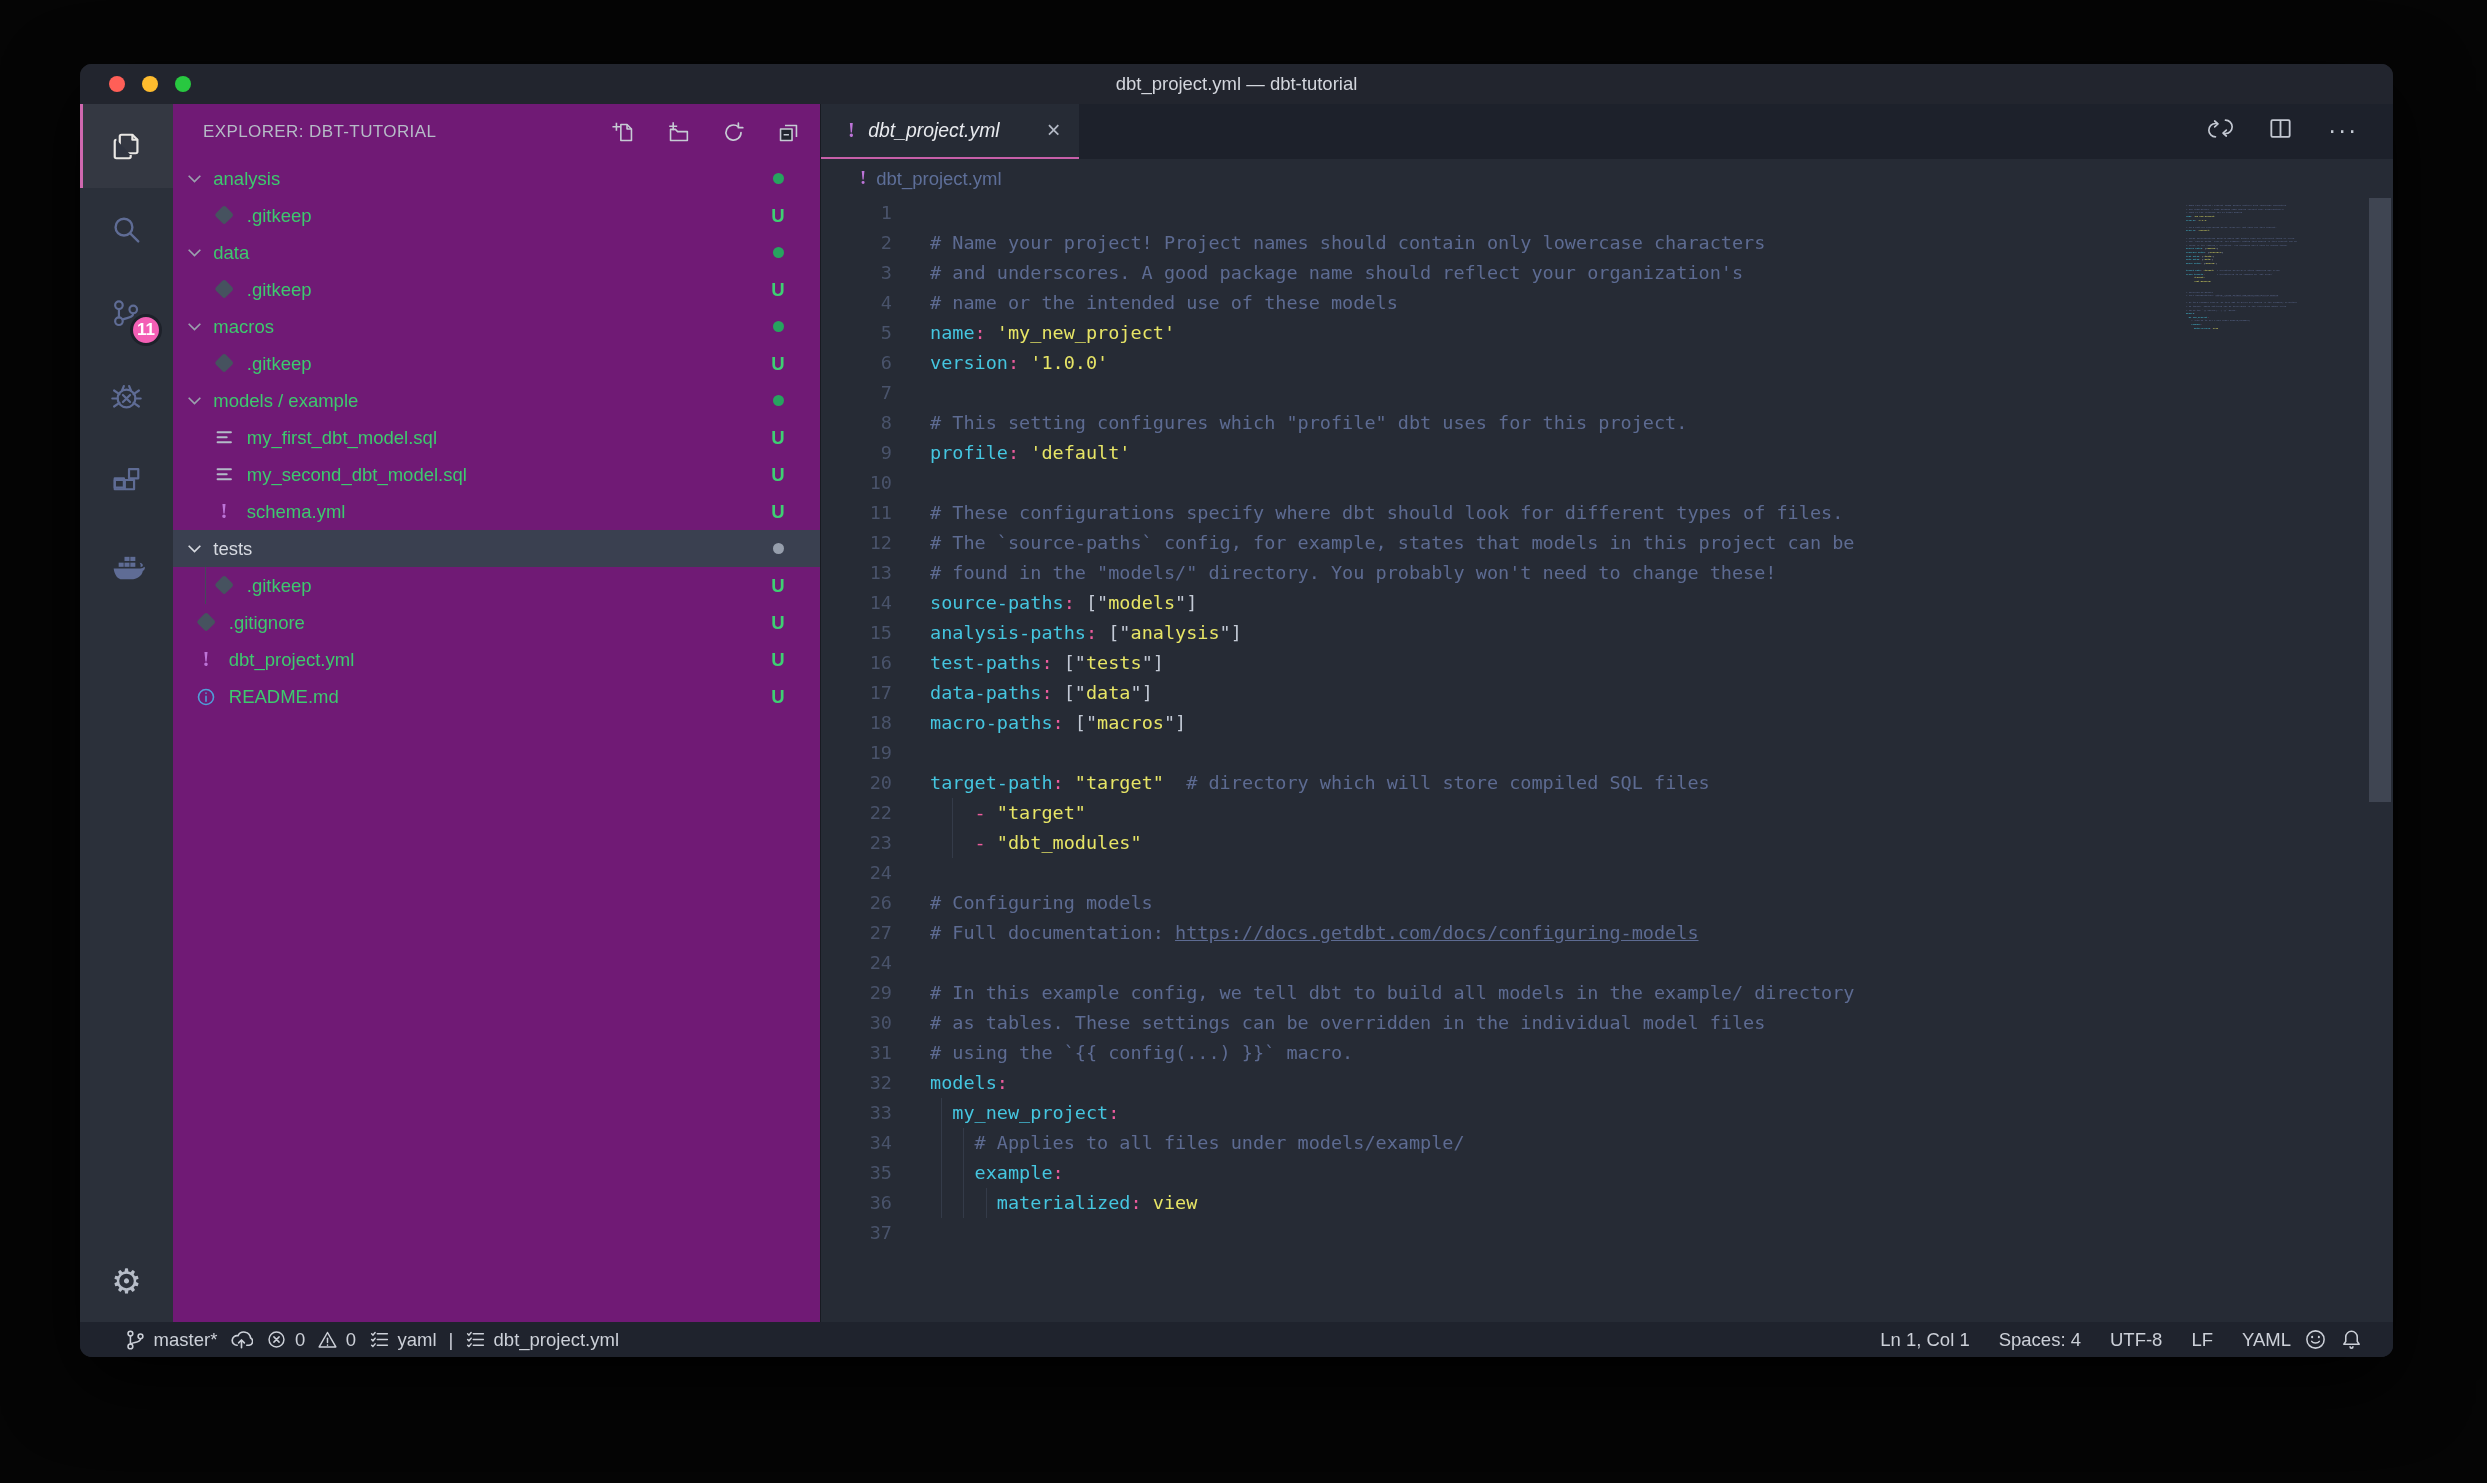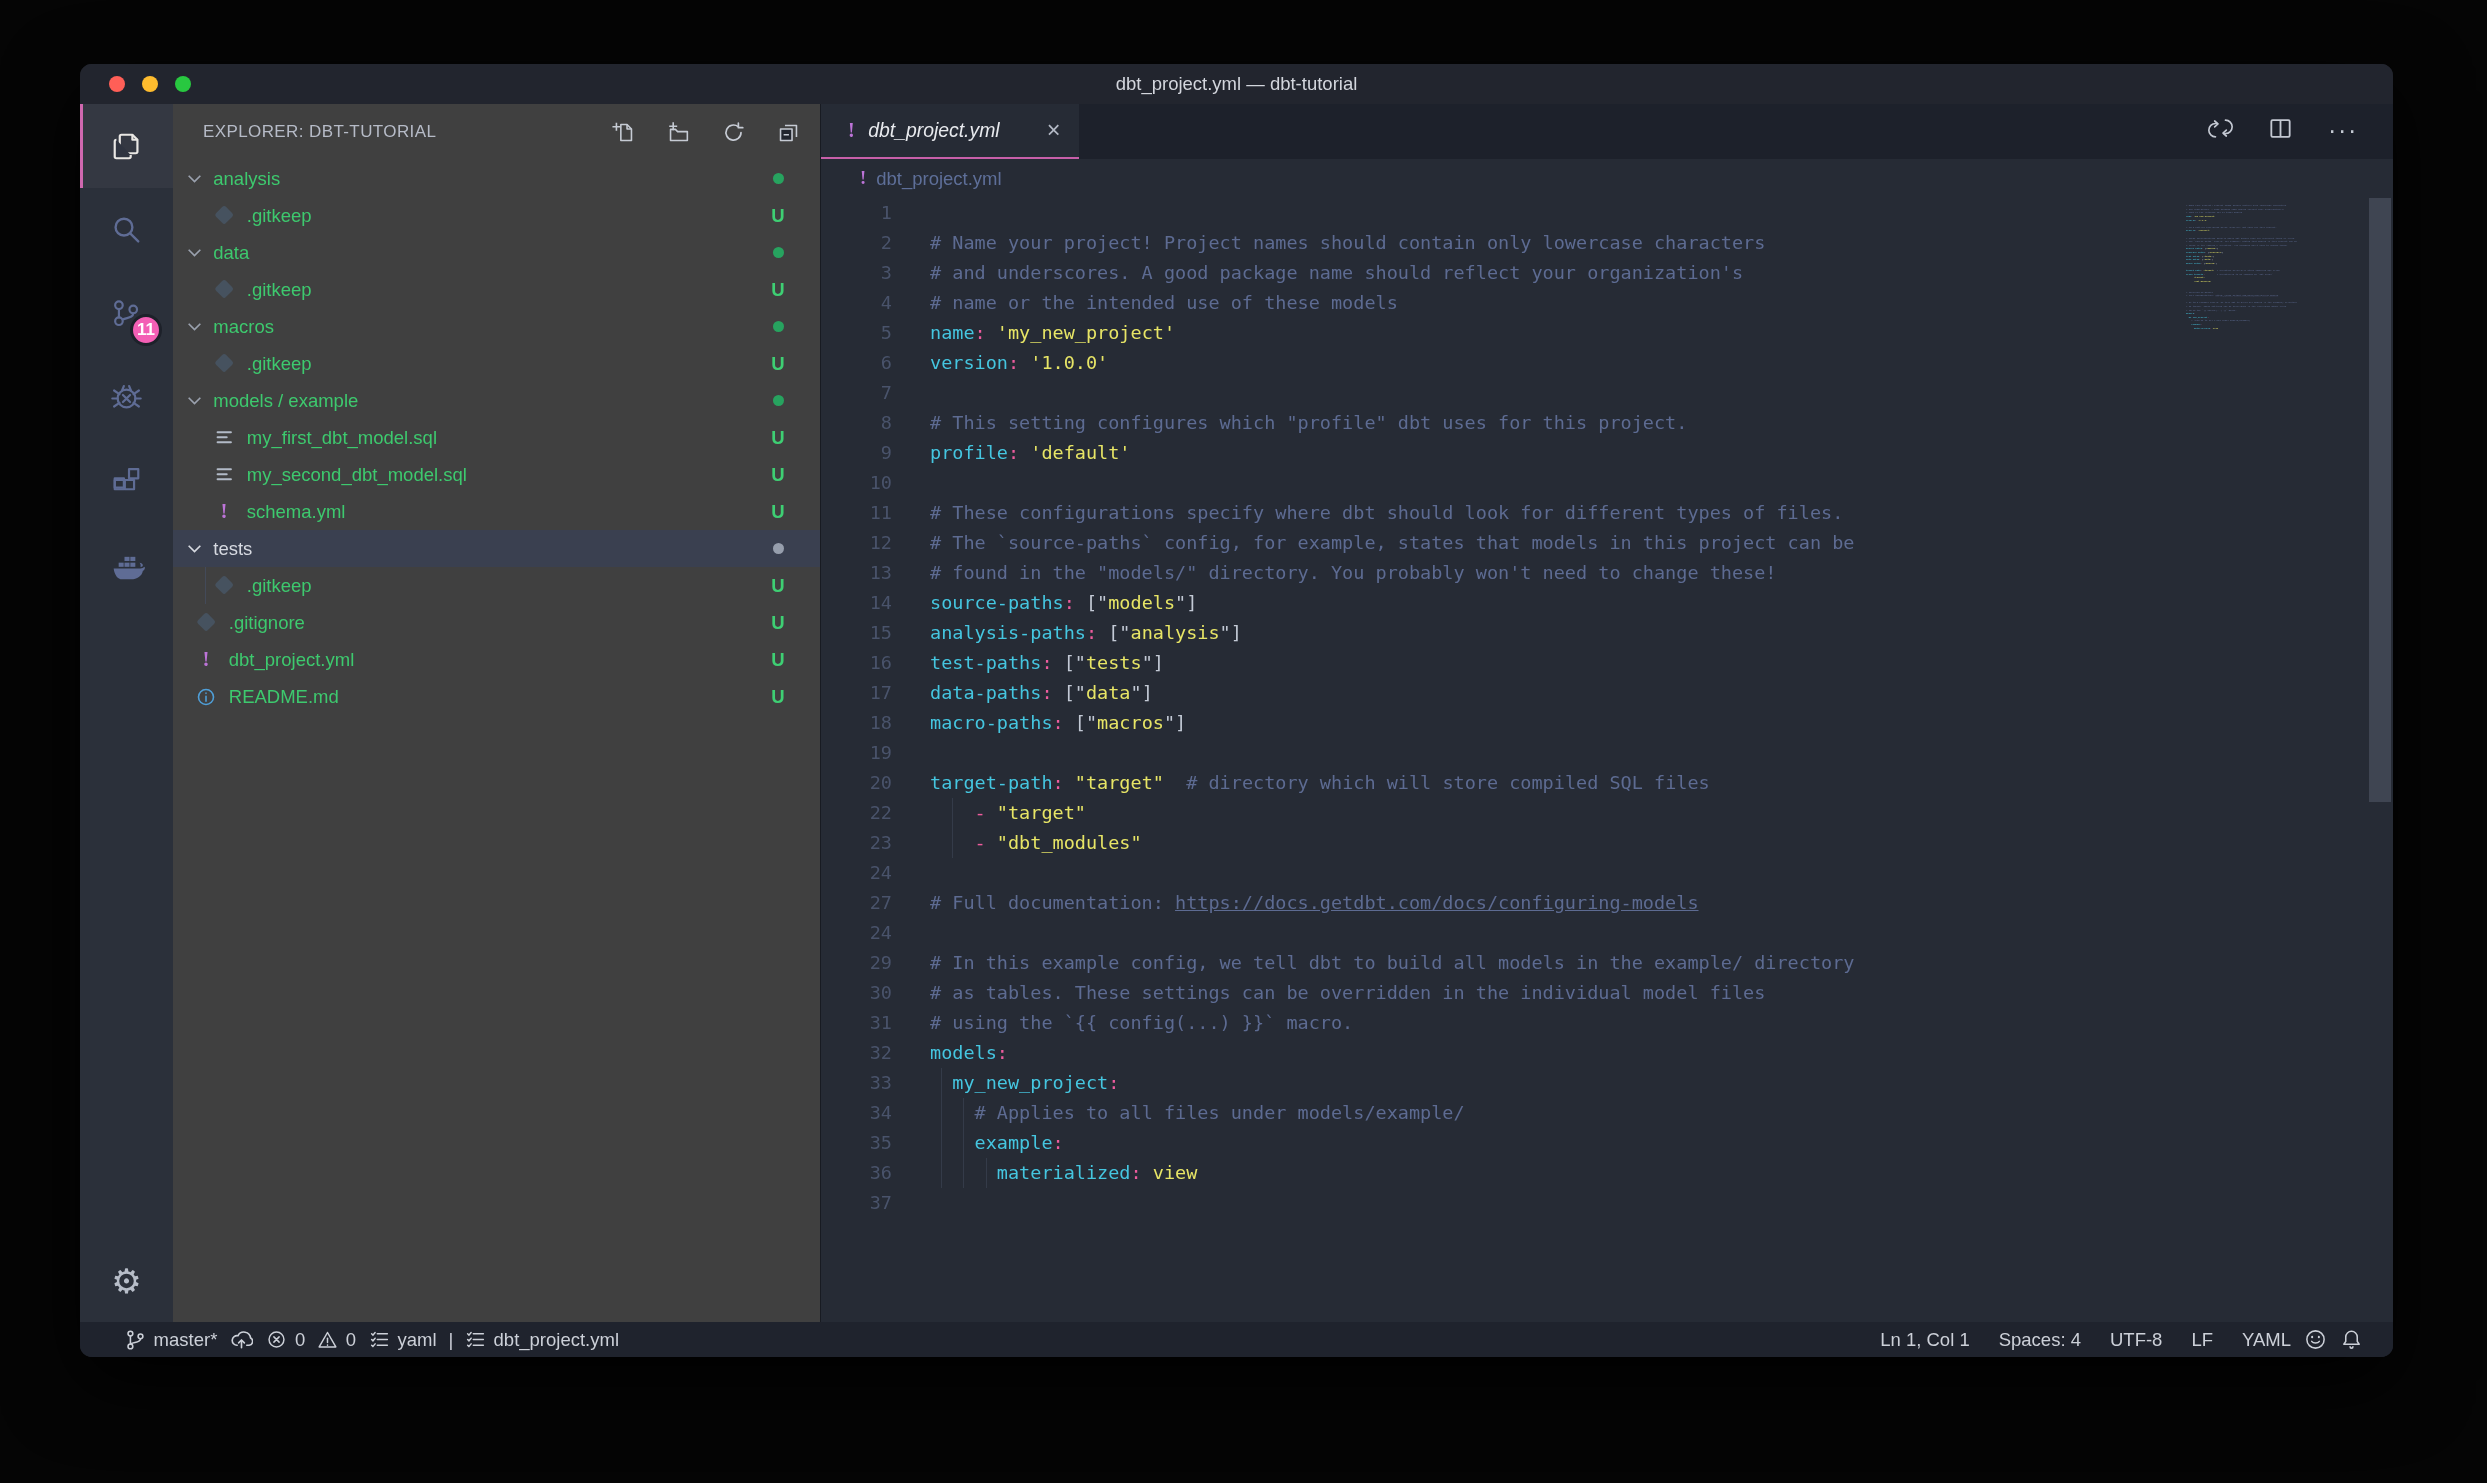--- a/index.html
+++ b/index.html
@@ -27,21 +27,21 @@
   .ab-item { height:84px; display:flex; align-items:center; justify-content:center; position:relative; color:#5f6c95; }
   .ab-item.active { color:#e9e7e4; background:rgba(255,255,255,.045); }
   .ab-item.active::before { content:""; position:absolute; left:0; top:0; bottom:0; width:3.4px; background:#cf68af; }
   .ab-item svg { display:block; }
   .ab-badge { position:absolute; right:11px; bottom:10px; min-width:32px; height:32px; border-radius:50%;
     background:#f35fb5; border:3.4px solid #1d212a; color:#fff; font-size:17px; font-weight:bold;
     display:flex; align-items:center; justify-content:center; }
   .ab-bottom { position:absolute; bottom:23.6px; left:0; width:100%; display:flex; justify-content:center; color:#b7bdc8; }
 
   
-  .sidebar { width:648px; flex:none; background:#404040; border-right:0.8px solid #181b22; position:relative; }
+  .sidebar { width:648px; flex:none; background:#701a75; border-right:0.8px solid #181b22; position:relative; }
   .sb-header { height:56px; display:flex; align-items:center; padding:0 20px 0 30px; }
   .sb-header-title { font-size:17px; letter-spacing:0.4px; color:#b6bbc7; }
   .sb-actions { margin-left:auto; display:flex; gap:32px; color:#c6cbd4; }
   .sb-actions svg { display:block; }
 
   .tree { position:absolute; top:56px; left:0; right:0; }
   .row { height:37px; display:flex; align-items:center; position:relative; font-size:18.5px; color:#3dc96e; }
   .row .twist { width:15px; display:flex; margin-left:13.5px; color:#9aa1ae; flex:none; }
   .row .flabel { margin-left:11.8px; white-space:pre; }
   .row.sel { background:#3a4050; color:#d7dae1; }
@@ -410,20 +410,21 @@
               <div class="cl"><span class="ln">14</span><span class="lc"><span class="tk-k">source-paths</span><span class="tk-p">:</span><span class="tk-t"> </span><span class="tk-b">["</span><span class="tk-s">models</span><span class="tk-b">"]</span></span></div>
               <div class="cl"><span class="ln">15</span><span class="lc"><span class="tk-k">analysis-paths</span><span class="tk-p">:</span><span class="tk-t"> </span><span class="tk-b">["</span><span class="tk-s">analysis</span><span class="tk-b">"]</span></span></div>
               <div class="cl"><span class="ln">16</span><span class="lc"><span class="tk-k">test-paths</span><span class="tk-p">:</span><span class="tk-t"> </span><span class="tk-b">["</span><span class="tk-s">tests</span><span class="tk-b">"]</span></span></div>
               <div class="cl"><span class="ln">17</span><span class="lc"><span class="tk-k">data-paths</span><span class="tk-p">:</span><span class="tk-t"> </span><span class="tk-b">["</span><span class="tk-s">data</span><span class="tk-b">"]</span></span></div>
               <div class="cl"><span class="ln">18</span><span class="lc"><span class="tk-k">macro-paths</span><span class="tk-p">:</span><span class="tk-t"> </span><span class="tk-b">["</span><span class="tk-s">macros</span><span class="tk-b">"]</span></span></div>
               <div class="cl"><span class="ln">19</span><span class="lc"></span></div>
               <div class="cl"><span class="ln">20</span><span class="lc"><span class="tk-k">target-path</span><span class="tk-p">:</span><span class="tk-t"> </span><span class="tk-s">"target"</span><span class="tk-t">  </span><span class="tk-c"># directory which will store compiled SQL files</span></span></div>
               <div class="cl"><span class="ln">22</span><span class="lc"><i class="ig" style="left:22px"></i><span class="tk-t">    </span><span class="tk-p">-</span><span class="tk-t"> </span><span class="tk-s">"target"</span></span></div>
               <div class="cl"><span class="ln">23</span><span class="lc"><i class="ig" style="left:22px"></i><span class="tk-t">    </span><span class="tk-p">-</span><span class="tk-t"> </span><span class="tk-s">"dbt_modules"</span></span></div>
               <div class="cl"><span class="ln">24</span><span class="lc"></span></div>
+              <div class="cl"><span class="ln">26</span><span class="lc"><span class="tk-c"># Configuring models</span></span></div>
               <div class="cl"><span class="ln">27</span><span class="lc"><span class="tk-c"># Full documentation: </span><span class="tk-u">https://docs.getdbt.com/docs/configuring-models</span></span></div>
               <div class="cl"><span class="ln">24</span><span class="lc"></span></div>
               <div class="cl"><span class="ln">29</span><span class="lc"><span class="tk-c"># In this example config, we tell dbt to build all models in the example/ directory</span></span></div>
               <div class="cl"><span class="ln">30</span><span class="lc"><span class="tk-c"># as tables. These settings can be overridden in the individual model files</span></span></div>
               <div class="cl"><span class="ln">31</span><span class="lc"><span class="tk-c"># using the `{{ config(...) }}` macro.</span></span></div>
               <div class="cl"><span class="ln">32</span><span class="lc"><span class="tk-k">models</span><span class="tk-p">:</span></span></div>
               <div class="cl"><span class="ln">33</span><span class="lc"><i class="ig" style="left:11px"></i><span class="tk-t">  </span><span class="tk-k">my_new_project</span><span class="tk-p">:</span></span></div>
               <div class="cl"><span class="ln">34</span><span class="lc"><i class="ig" style="left:11px"></i><i class="ig" style="left:33px"></i><span class="tk-t">    </span><span class="tk-c"># Applies to all files under models/example/</span></span></div>
               <div class="cl"><span class="ln">35</span><span class="lc"><i class="ig" style="left:11px"></i><i class="ig" style="left:33px"></i><span class="tk-t">    </span><span class="tk-k">example</span><span class="tk-p">:</span></span></div>
               <div class="cl"><span class="ln">36</span><span class="lc"><i class="ig" style="left:11px"></i><i class="ig" style="left:33px"></i><i class="ig" style="left:56px"></i><span class="tk-t">      </span><span class="tk-k">materialized</span><span class="tk-p">:</span><span class="tk-t"> </span><span class="tk-s">view</span></span></div>

